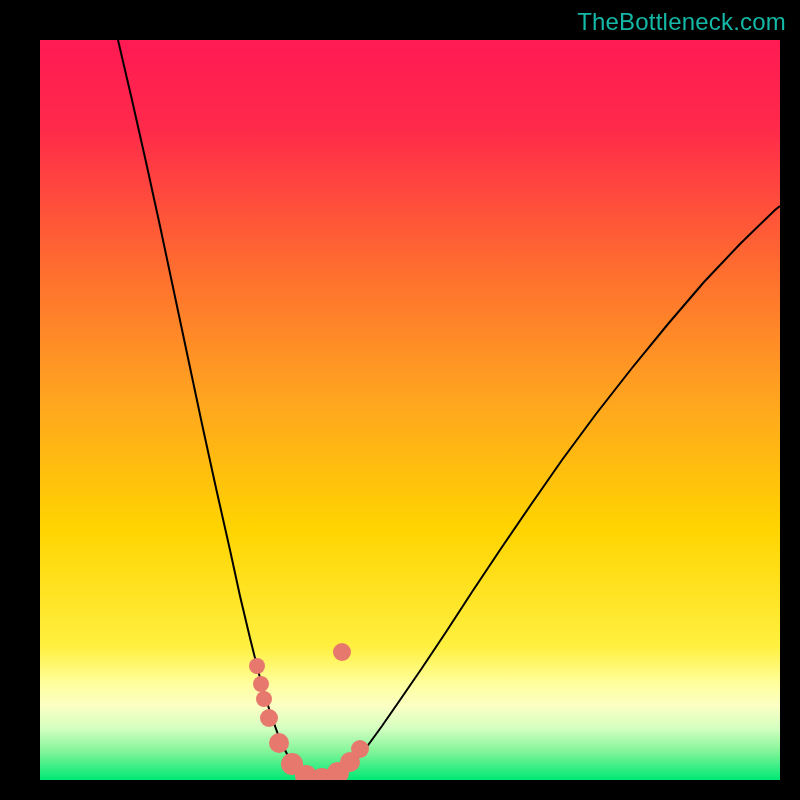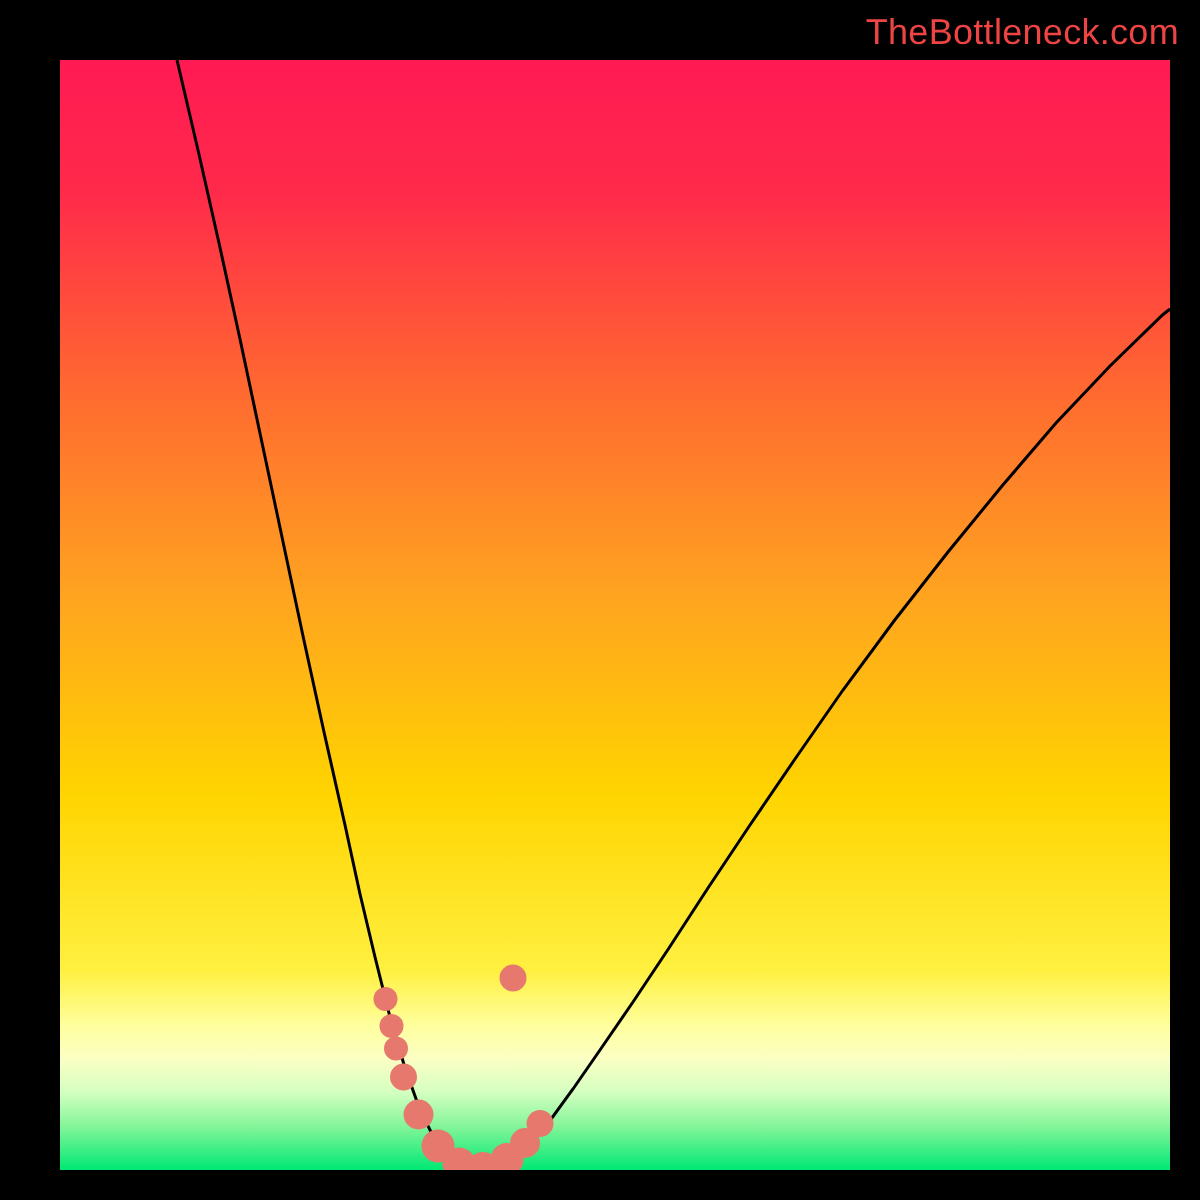--- a/index.html
+++ b/index.html
@@ -24,21 +24,21 @@
     left: 40px;
     top: 40px;
     width: 740px;
     height: 740px;
     overflow: hidden;
   }
   .watermark {
     position: absolute;
     top: 8px;
     right: 14px;
-    color: #ef4444;
+    color: #14b8a6;
     font-size: 24px;
     font-weight: 500;
     letter-spacing: 0.2px;
   }
   svg {
     position: absolute;
     left: 0;
     top: 0;
   }
 </style>

